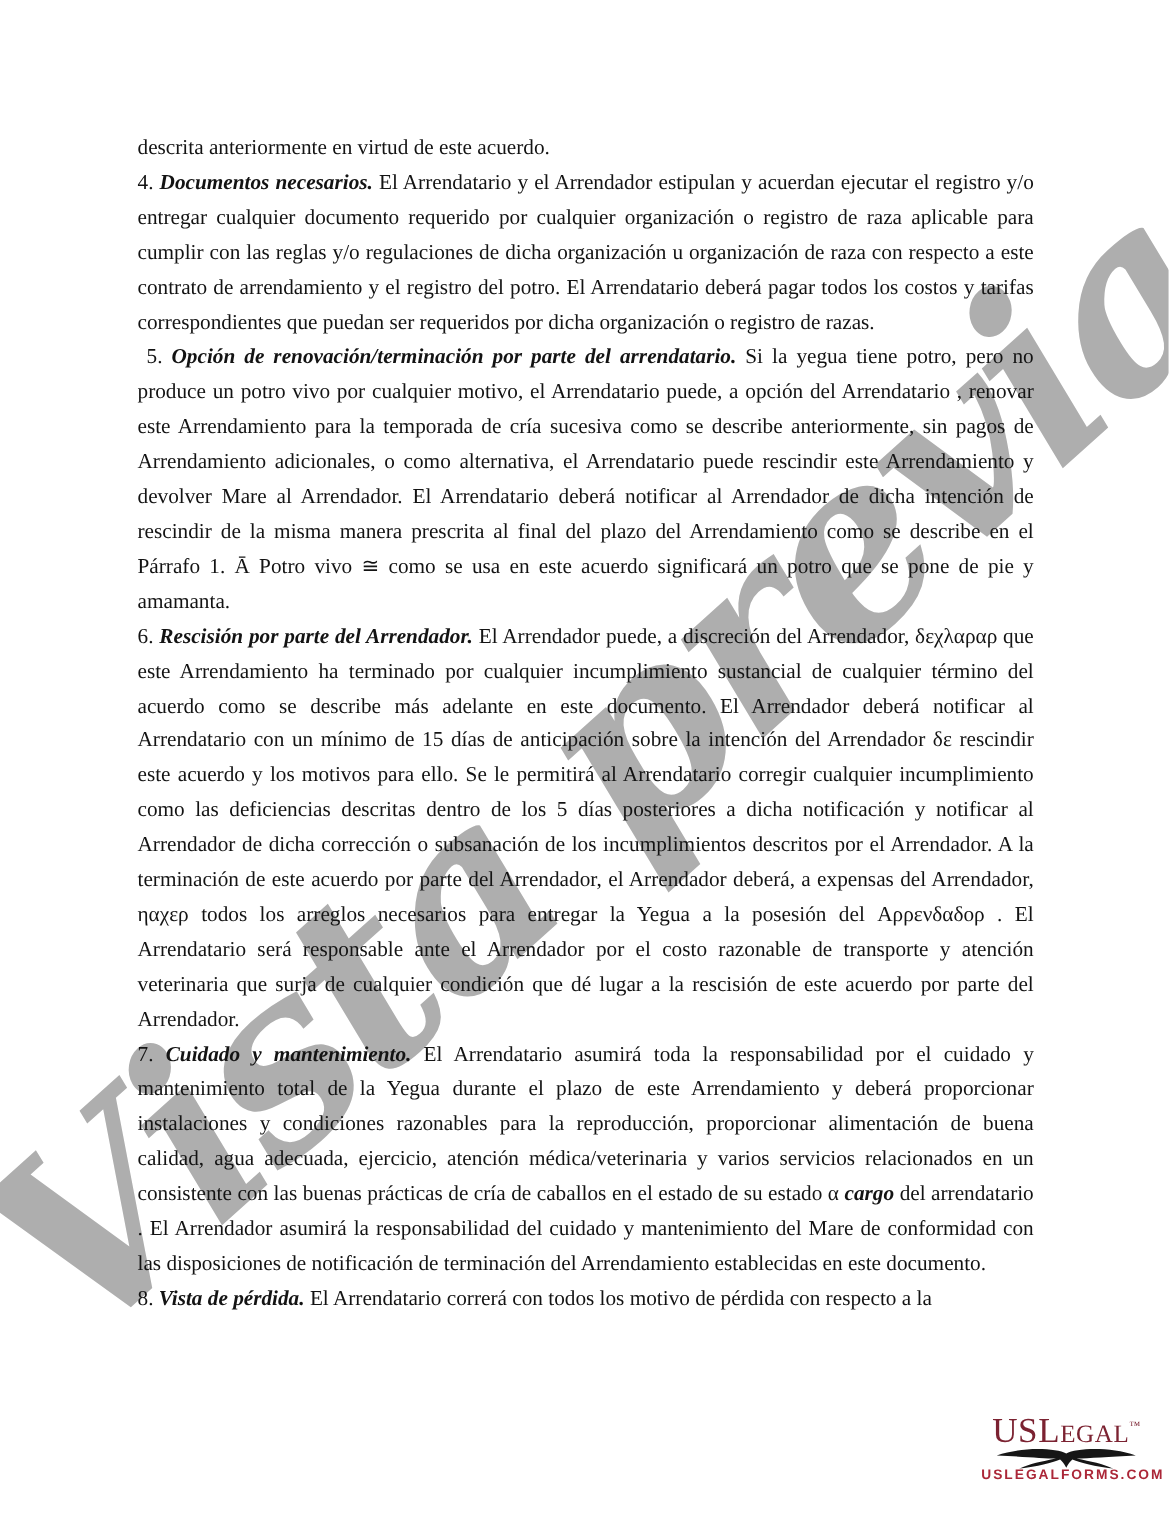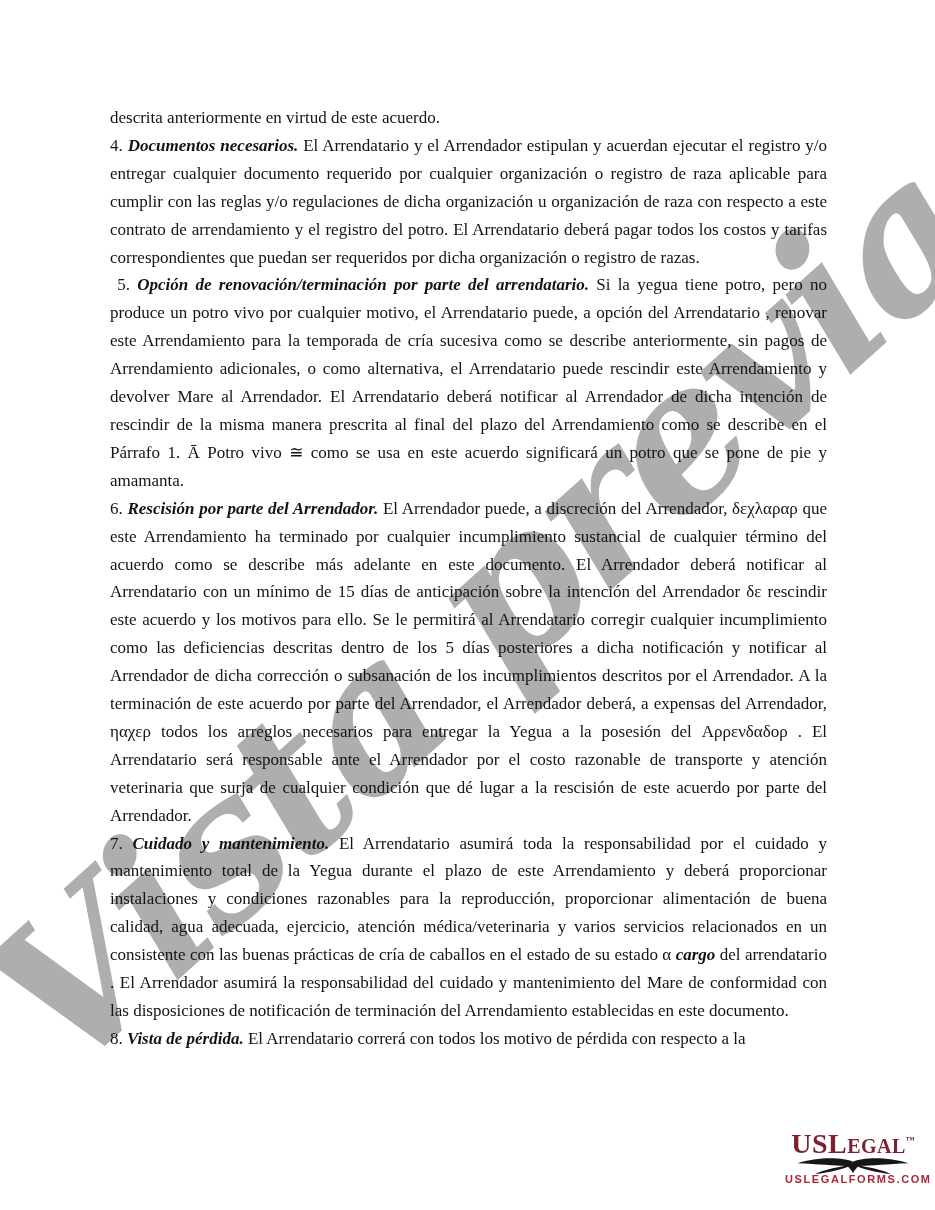--- a/index.html
+++ b/index.html
@@ -46,21 +46,21 @@
     position: absolute;
     right: 14px;
     top: 1126px;
     width: 136px;
     text-align: center;
     z-index: 2;
   }
   .logo-line {
     font-family: "Liberation Serif", "DejaVu Serif", serif;
     font-variant: small-caps;
-    font-weight: bold;
+    font-weight: normal;
     font-size: 28px;
     line-height: 28px;
     letter-spacing: 0.5px;
     white-space: nowrap;
   }
   .logo-tm {
     font-size: 9px;
     vertical-align: super;
     letter-spacing: 0;
   }

